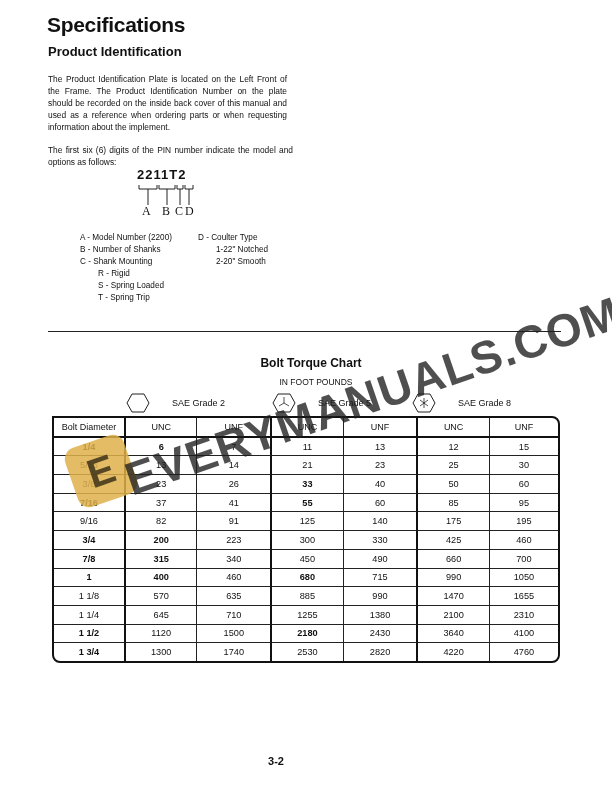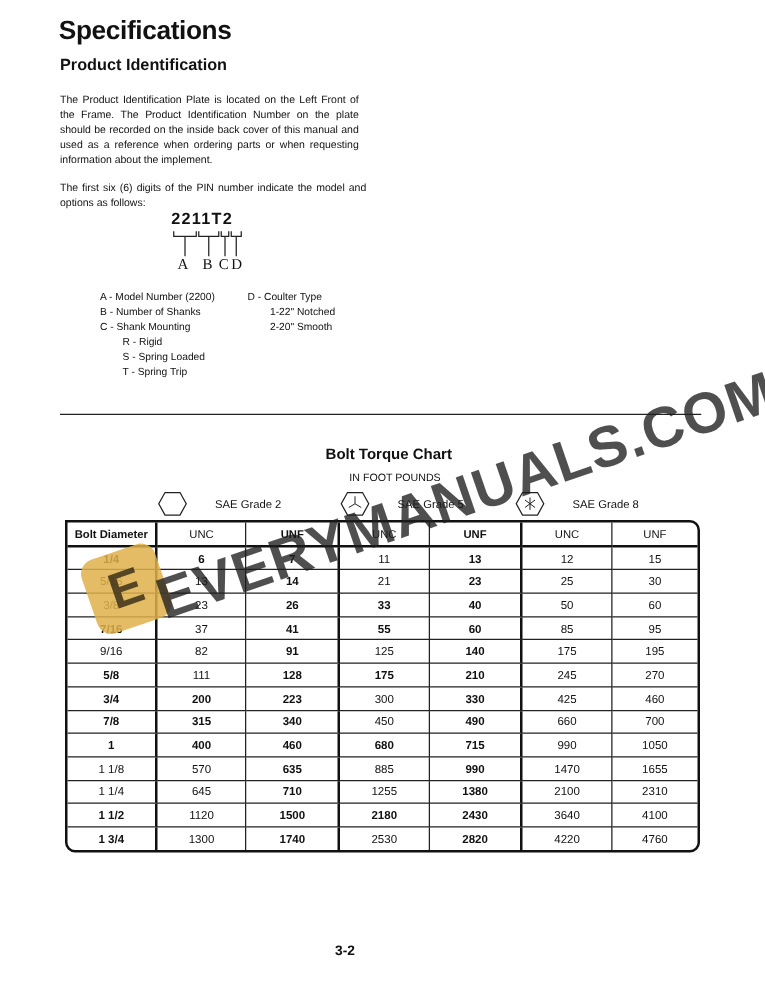--- a/index.html
+++ b/index.html
@@ -24,21 +24,21 @@
     .grade { position: absolute; top: 393px; font-size: 9px; display: flex; align-items: center; }
     .grade svg { margin-right: 22px; }
     .g2 { left: 126px; }
     .g5 { left: 272px; }
     .g8 { left: 412px; }
     table.torque { position: absolute; left: 52px; top: 416px; width: 508px; border-collapse: separate; border-spacing: 0; border: 2px solid #111; border-radius: 0 8px 8px 8px; font-size: 9.2px; }
     table.torque th, table.torque td { border-right: 1px solid #222; border-bottom: 1px solid #222; text-align: center; height: 17.7px; padding: 0; }
     table.torque th { font-weight: normal; font-size: 9px; border-bottom: 2px solid #111; }
     table.torque tr:last-child td { border-bottom: none; }
     table.torque td:last-child, table.torque th:last-child { border-right: none; }
-    table.torque .sep { border-right: 2px solid #111; font-weight: bold; }
+    table.torque .sep { border-right: 2px solid #111; }
     table.torque .dia { font-weight: bold; }
     table.torque .dia.norm { font-weight: normal; }
     table.torque .b { font-weight: bold; }
     .col-dia { width: 70px; }
     .watermark { position: absolute; left: 100px; top: 300px; font-size: 46px; font-weight: bold; color: rgba(30,30,30,0.78); transform: rotate(-19deg); transform-origin: 0 0; left: 118px; top: 455px; letter-spacing: 1px; white-space: nowrap; pointer-events: none; }
     .wm-logo { position: absolute; left: 70px; top: 440px; width: 62px; height: 62px; border-radius: 12px; background: rgba(222,176,74,0.85); transform: rotate(-19deg); display: flex; align-items: center; justify-content: center; font-size: 40px; font-weight: bold; color: rgba(50,40,20,0.8); }
     .page-num { position: absolute; left: 0; width: 544px; top: 755px; text-align: center; font-size: 11px; font-weight: bold; padding-left: 8px; box-sizing: border-box; }
   </style>
 </head>
 <body>
@@ -174,29 +174,20 @@
     <tr>
       <td class="dia norm sep">9/16</td>
       <td>82</td>
       <td class="sep">91</td>
       <td>125</td>
       <td class="sep">140</td>
       <td>175</td>
       <td>195</td>
     </tr>
     <tr>
-      <td class="dia sep">5/8</td>
-      <td>111</td>
-      <td class="sep">128</td>
-      <td class="b">175</td>
-      <td class="sep">210</td>
-      <td>245</td>
-      <td>270</td>
-    </tr>
-    <tr>
       <td class="dia sep">3/4</td>
       <td class="b">200</td>
       <td class="sep">223</td>
       <td>300</td>
       <td class="sep">330</td>
       <td>425</td>
       <td>460</td>
     </tr>
     <tr>
       <td class="dia sep">7/8</td>

